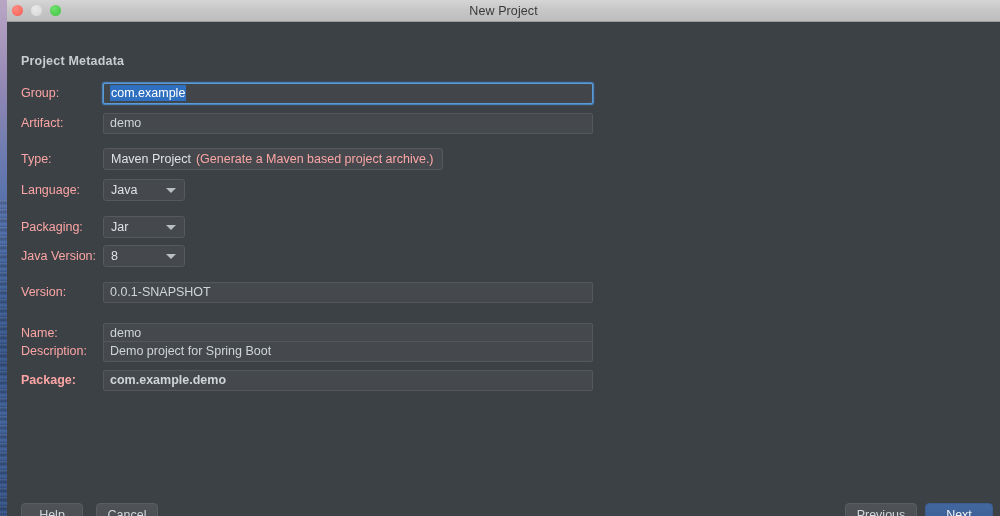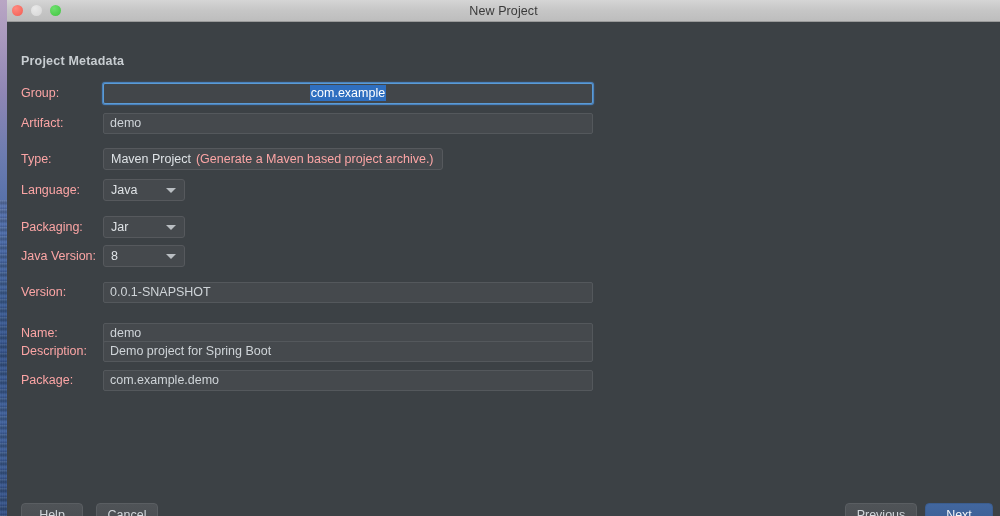--- a/index.html
+++ b/index.html
@@ -132,21 +132,20 @@
     font-size: 12.5px;
     color: #cfd4d8;
     overflow: hidden;
     white-space: nowrap;
   }
   .textfield.wide { width: 490px; }
   .textfield.focused {
     border: 1px solid #5b9bd5;
     box-shadow: 0 0 0 1px #4a82bd, 0 0 2px 1px rgba(74,130,189,0.55);
     background: #42464a;
-    justify-content: center;
   }
   .sel {
     background: #2f6fc0;
     color: #ffffff;
     padding: 1px 1px;
   }
 
   
   .combo {
     height: 22px;
@@ -301,21 +300,21 @@
       </div>
     </div>
 
     <div class="row" style="top:318px;">
       <div class="label">Description:</div>
       <div class="textfield wide">
         <span>Demo project for Spring Boot</span>
       </div>
     </div>
 
-    <div class="row" style="top:347px;">
+    <div class="row" style="top:347px;font-weight:bold;">
       <div class="label">Package:</div>
       <div class="textfield wide">
         <span>com.example.demo</span>
       </div>
     </div>
 
     <div class="btn grey btn-help">Help</div>
     <div class="btn grey btn-cancel">Cancel</div>
     <div class="btn grey btn-previous">Previous</div>
     <div class="btn primary btn-next">Next</div>

